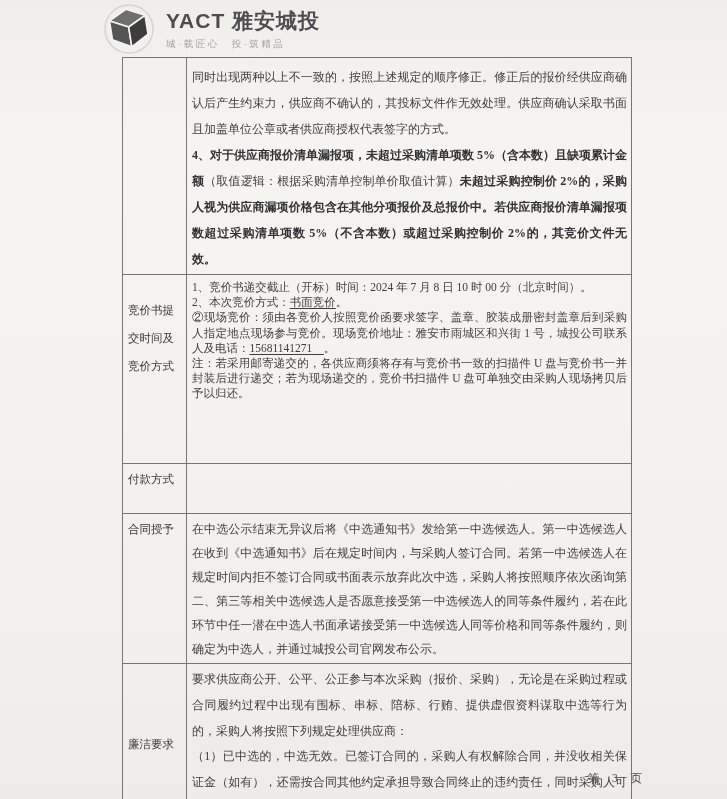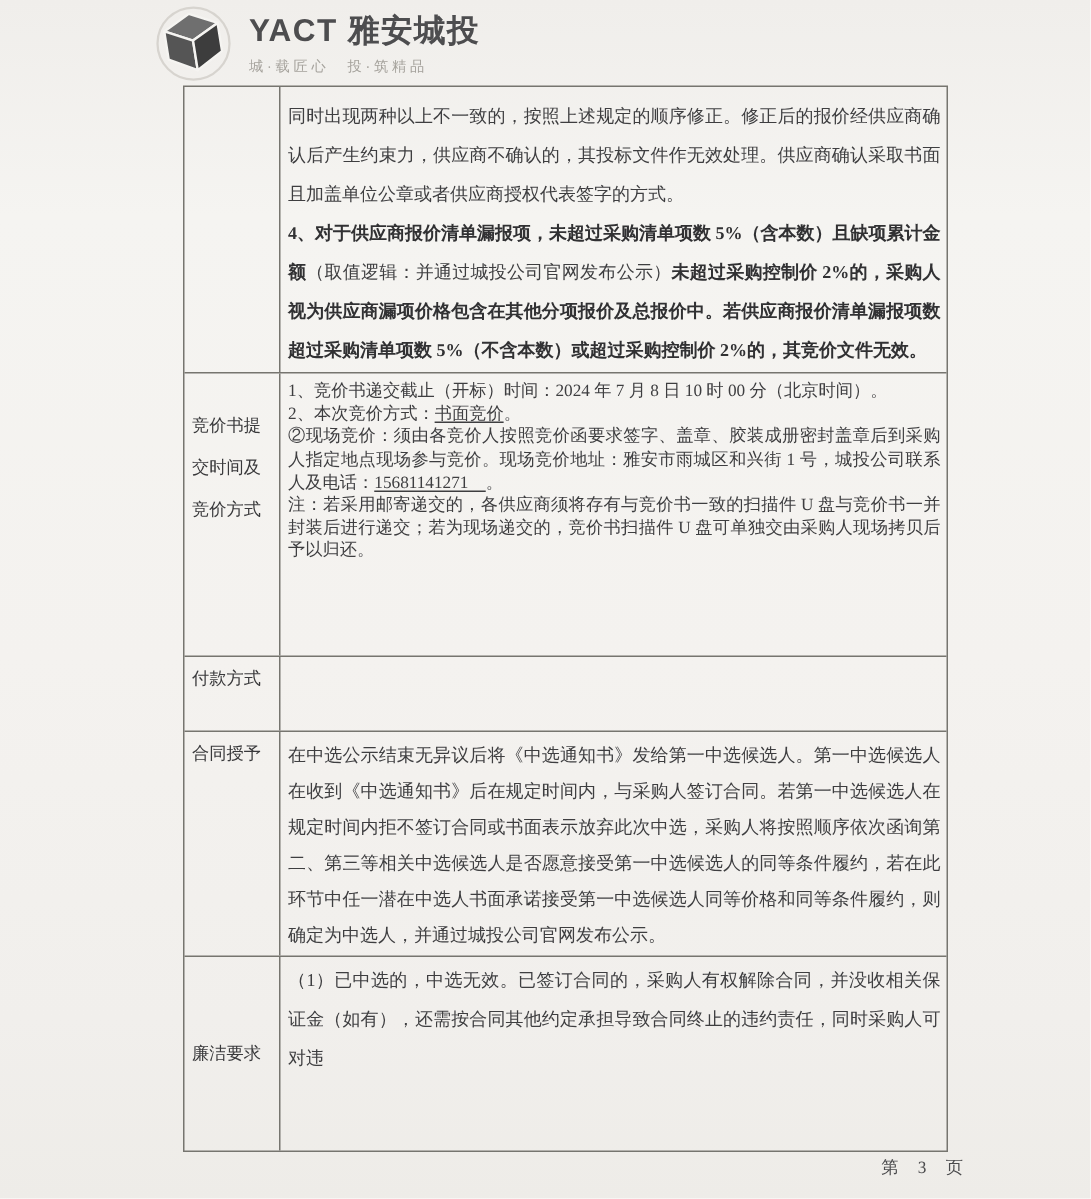--- a/index.html
+++ b/index.html
@@ -85,21 +85,21 @@
       <div class="brand-name">YACT 雅安城投</div>
       <div class="brand-tagline">城·载匠心　投·筑精品</div>
     </div>
   </div>
 
   <div class="doc-table">
       <div class="trow row-0">
         <div class="tlabel"></div>
         <div class="tcontent">
           <div class="para"><span>同时出现两种以上不一致的，按照上述规定的顺序修正。修正后的报价经供应商确认后产生约束力，供应商不确认的，其投标文件作无效处理。供应商确认采取书面且加盖单位公章或者供应商授权代表签字的方式。</span></div>
-          <div class="para"><span class="b">4、对于供应商报价清单漏报项，未超过采购清单项数 5%（含本数）且缺项累计金额</span><span>（取值逻辑：并通过城投公司官网发布公示）</span><span class="b">未超过采购控制价 2%的，采购人视为供应商漏项价格包含在其他分项报价及总报价中。若供应商报价清单漏报项数超过采购清单项数 5%（不含本数）或超过采购控制价 2%的，其竞价文件无效。</span></div>
+          <div class="para"><span class="b">4、对于供应商报价清单漏报项，未超过采购清单项数 5%（含本数）且缺项累计金额</span><span>（取值逻辑：根据采购清单控制单价取值计算）</span><span class="b">未超过采购控制价 2%的，采购人视为供应商漏项价格包含在其他分项报价及总报价中。若供应商报价清单漏报项数超过采购清单项数 5%（不含本数）或超过采购控制价 2%的，其竞价文件无效。</span></div>
         </div>
       </div>
       <div class="trow row-1">
         <div class="tlabel">竞价书提交时间及竞价方式</div>
         <div class="tcontent">
           <div class="para"><span>1、竞价书递交截止（开标）时间：2024 年 7 月 8 日 10 时 00 分（北京时间）。</span></div>
           <div class="para"><span>2、本次竞价方式：</span><span class="u">书面竞价</span><span>。</span></div>
           <div class="para"><span>②现场竞价：须由各竞价人按照竞价函要求签字、盖章、胶装成册密封盖章后到采购人指定地点现场参与竞价。现场竞价地址：雅安市雨城区和兴街 1 号，城投公司联系人及电话：</span><span class="u">15681141271&nbsp;&nbsp;&nbsp;&nbsp;</span><span>。</span></div>
           <div class="para"><span>注：若采用邮寄递交的，各供应商须将存有与竞价书一致的扫描件 U 盘与竞价书一并封装后进行递交；若为现场递交的，竞价书扫描件 U 盘可单独交由采购人现场拷贝后予以归还。</span></div>
         </div>
@@ -109,20 +109,21 @@
       </div>
       <div class="trow row-3">
         <div class="tlabel">合同授予</div>
         <div class="tcontent">
           <div class="para"><span>在中选公示结束无异议后将《中选通知书》发给第一中选候选人。第一中选候选人在收到《中选通知书》后在规定时间内，与采购人签订合同。若第一中选候选人在规定时间内拒不签订合同或书面表示放弃此次中选，采购人将按照顺序依次函询第二、第三等相关中选候选人是否愿意接受第一中选候选人的同等条件履约，若在此环节中任一潜在中选人书面承诺接受第一中选候选人同等价格和同等条件履约，则确定为中选人，并通过城投公司官网发布公示。</span></div>
         </div>
       </div>
       <div class="trow row-4">
         <div class="tlabel">廉洁要求</div>
         <div class="tcontent">
+          <div class="para"><span>要求供应商公开、公平、公正参与本次采购（报价、采购），无论是在采购过程或合同履约过程中出现有围标、串标、陪标、行贿、提供虚假资料谋取中选等行为的，采购人将按照下列规定处理供应商：</span></div>
           <div class="para"><span>（1）已中选的，中选无效。已签订合同的，采购人有权解除合同，并没收相关保证金（如有），还需按合同其他约定承担导致合同终止的违约责任，同时采购人可对违</span></div>
         </div>
       </div>
     </div>
 
   <div class="page-footer">第 3 页</div>
 
 </div>
 
 </body></html>

